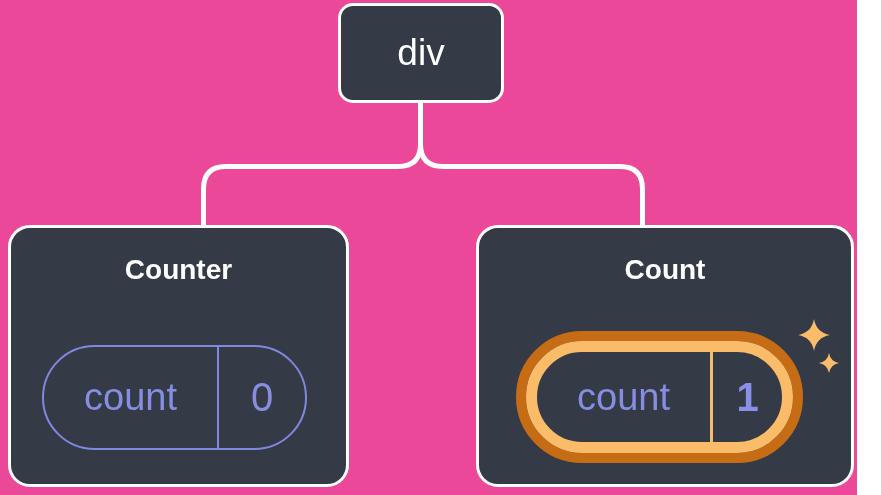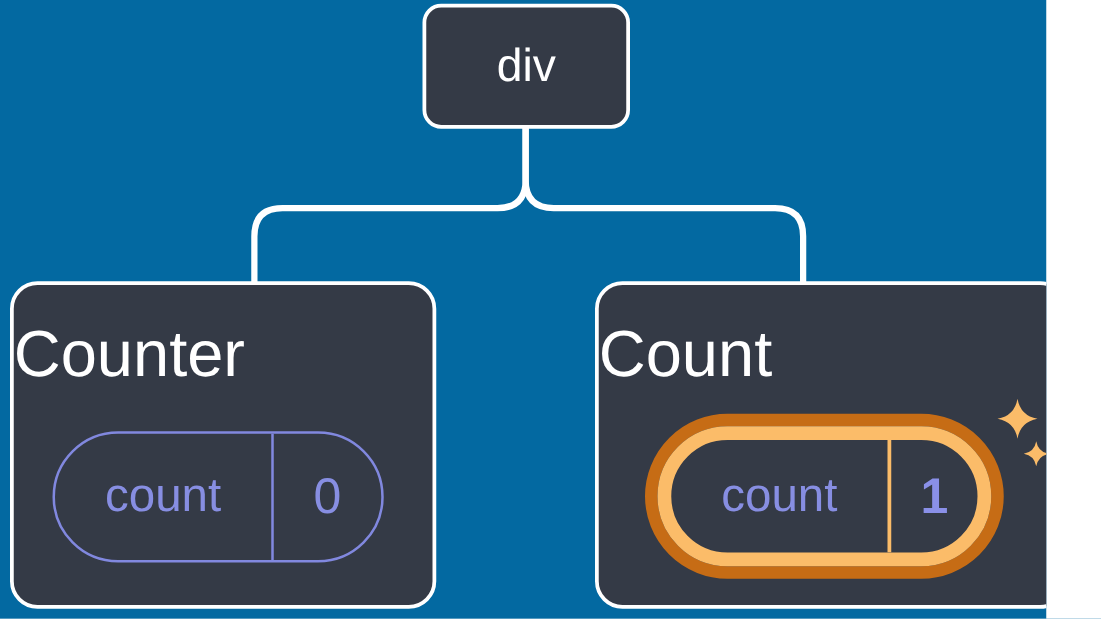--- a/index.html
+++ b/index.html
@@ -1,22 +1,23 @@
 <!DOCTYPE html>
 <html><head>
 <meta charset="utf-8">
 <style>
   html, body { margin: 0; padding: 0; }
   .canvas {
     position: relative;
     width: 837px;
     height: 495px;
-    background: #0369a1;
+    background: #ec4899;
     font-family: "Liberation Sans", sans-serif;
     overflow: hidden;
+    padding-left: 20px;
   }
   .connector-svg { position: absolute; left: 0; top: 0; }
   .root-node {
     position: absolute;
     left: 338px; top: 3px;
     width: 166px; height: 100px;
     box-sizing: border-box;
     background: #343A46;
     border: 3px solid #FFFFFF;
     border-radius: 15px;
@@ -28,23 +29,24 @@
     position: absolute;
     top: 225px; height: 262px;
     box-sizing: border-box;
     background: #343A46;
     border: 3px solid #FFFFFF;
     border-radius: 22px;
   }
   .card-counter { left: 8px;  width: 341px; }
   .card-count   { left: 476px; width: 378px; }
   .card-title {
+    text-align: center;
     margin-top: 26px;
-    font-size: 52px;
-    font-weight: 400;
+    font-size: 28px;
+    font-weight: 700;
     color: #FFFFFF;
   }
   
   .state-pill {
     position: absolute;
     left: 31px; top: 117px;
     width: 265px; height: 105px;
     box-sizing: border-box;
     border: 2px solid #8188DF;
     border-radius: 999px;

